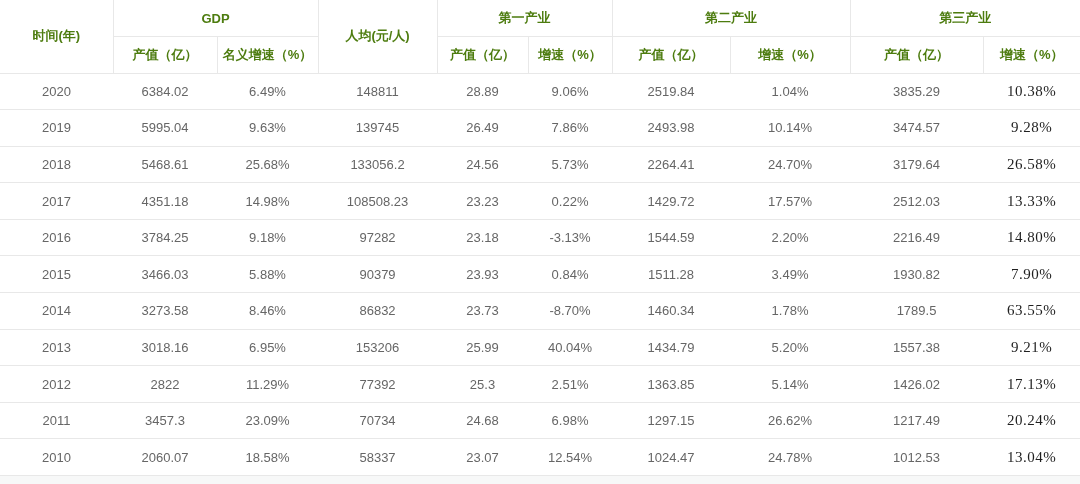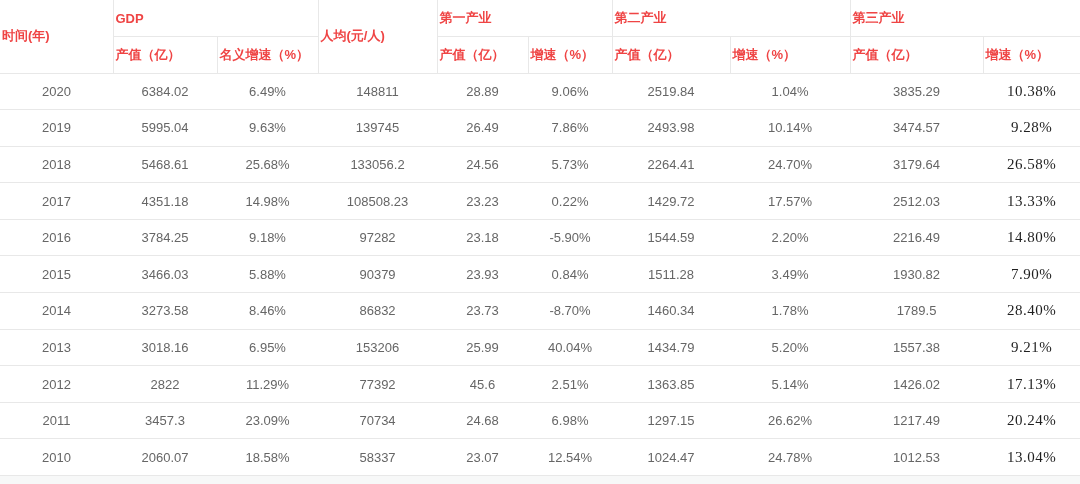--- a/index.html
+++ b/index.html
@@ -14,22 +14,22 @@
     width: 1080px;
     border-collapse: collapse;
     table-layout: fixed;
     background: #ffffff;
   }
   thead th {
     border: 1px solid #e8e8e8;
     background: #ffffff;
     font-size: 13px;
     font-weight: bold;
-    color: #ef4444;
-    text-align: left;
+    color: #4d7c0f;
+    text-align: center;
     vertical-align: middle;
     height: 36.5px;
     padding: 0 2px;
     white-space: nowrap;
     overflow: hidden;
   }
   thead tr:first-child th { border-top: none; }
   thead th:first-child { border-left: none; }
   thead th:last-child { border-right: none; margin-left: 32px; }
   tbody td {
@@ -141,21 +141,21 @@
         <td>17.57%</td>
         <td>2512.03</td>
         <td class="col-tertiary-growth">13.33%</td>
       </tr>
       <tr>
         <td>2016</td>
         <td>3784.25</td>
         <td>9.18%</td>
         <td>97282</td>
         <td>23.18</td>
-        <td>-5.90%</td>
+        <td>-3.13%</td>
         <td>1544.59</td>
         <td>2.20%</td>
         <td>2216.49</td>
         <td class="col-tertiary-growth">14.80%</td>
       </tr>
       <tr>
         <td>2015</td>
         <td>3466.03</td>
         <td>5.88%</td>
         <td>90379</td>
@@ -169,40 +169,40 @@
       <tr>
         <td>2014</td>
         <td>3273.58</td>
         <td>8.46%</td>
         <td>86832</td>
         <td>23.73</td>
         <td>-8.70%</td>
         <td>1460.34</td>
         <td>1.78%</td>
         <td>1789.5</td>
-        <td class="col-tertiary-growth">28.40%</td>
+        <td class="col-tertiary-growth">63.55%</td>
       </tr>
       <tr>
         <td>2013</td>
         <td>3018.16</td>
         <td>6.95%</td>
         <td>153206</td>
         <td>25.99</td>
         <td>40.04%</td>
         <td>1434.79</td>
         <td>5.20%</td>
         <td>1557.38</td>
         <td class="col-tertiary-growth">9.21%</td>
       </tr>
       <tr>
         <td>2012</td>
         <td>2822</td>
         <td>11.29%</td>
         <td>77392</td>
-        <td>45.6</td>
+        <td>25.3</td>
         <td>2.51%</td>
         <td>1363.85</td>
         <td>5.14%</td>
         <td>1426.02</td>
         <td class="col-tertiary-growth">17.13%</td>
       </tr>
       <tr>
         <td>2011</td>
         <td>3457.3</td>
         <td>23.09%</td>

